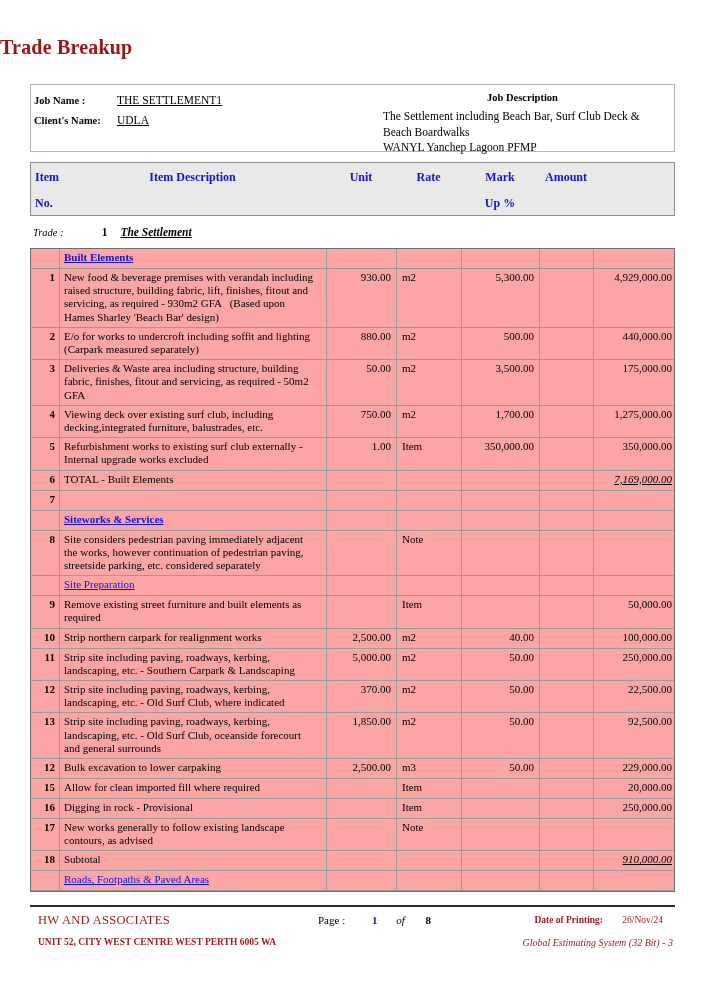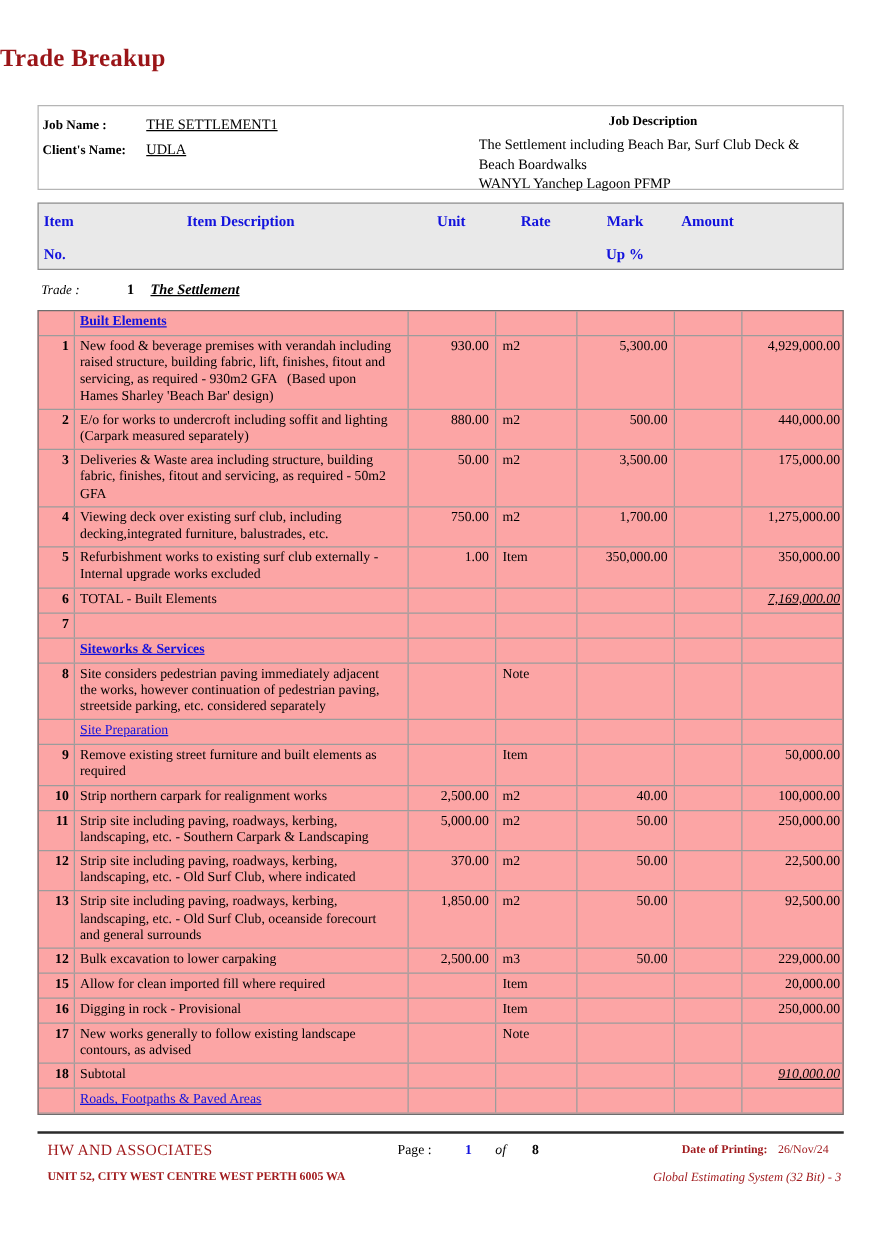--- a/index.html
+++ b/index.html
@@ -74,21 +74,21 @@
   }
   .footer-company { position:absolute; left:8px; top:6px; font-size:12.5px; color:#a11c1f; letter-spacing:0.3px; }
   .footer-address { position:absolute; left:8px; top:30px; font-size:9.5px; font-weight:bold; color:#a11c1f; }
   .page-group { position:absolute; left:288px; top:7px; font-size:11px; }
   .page-group .page-label { color:#000; }
   .page-group .page-number { color:#1212dd; font-weight:bold; margin-left:24px; }
   .page-group .page-of { font-style:italic; margin-left:16px; }
   .page-group .page-total { font-weight:bold; margin-left:18px; }
   .printing-line { position:absolute; right:12px; top:8px; font-size:9.5px; color:#a11c1f; }
   .printing-line .printing-label { font-weight:bold; }
-  .printing-line .printing-value { margin-left:6px; }
+  .printing-line .printing-value { margin-left:17px; }
   .system-note { position:absolute; right:2px; top:30px; font-size:10px; font-style:italic; color:#a11c1f; }
 </style>
 </head>
 <body>
 
 <div class="page">
 
   <h1 class="doc-title">Trade Breakup</h1>
 
   <div class="job-box">

